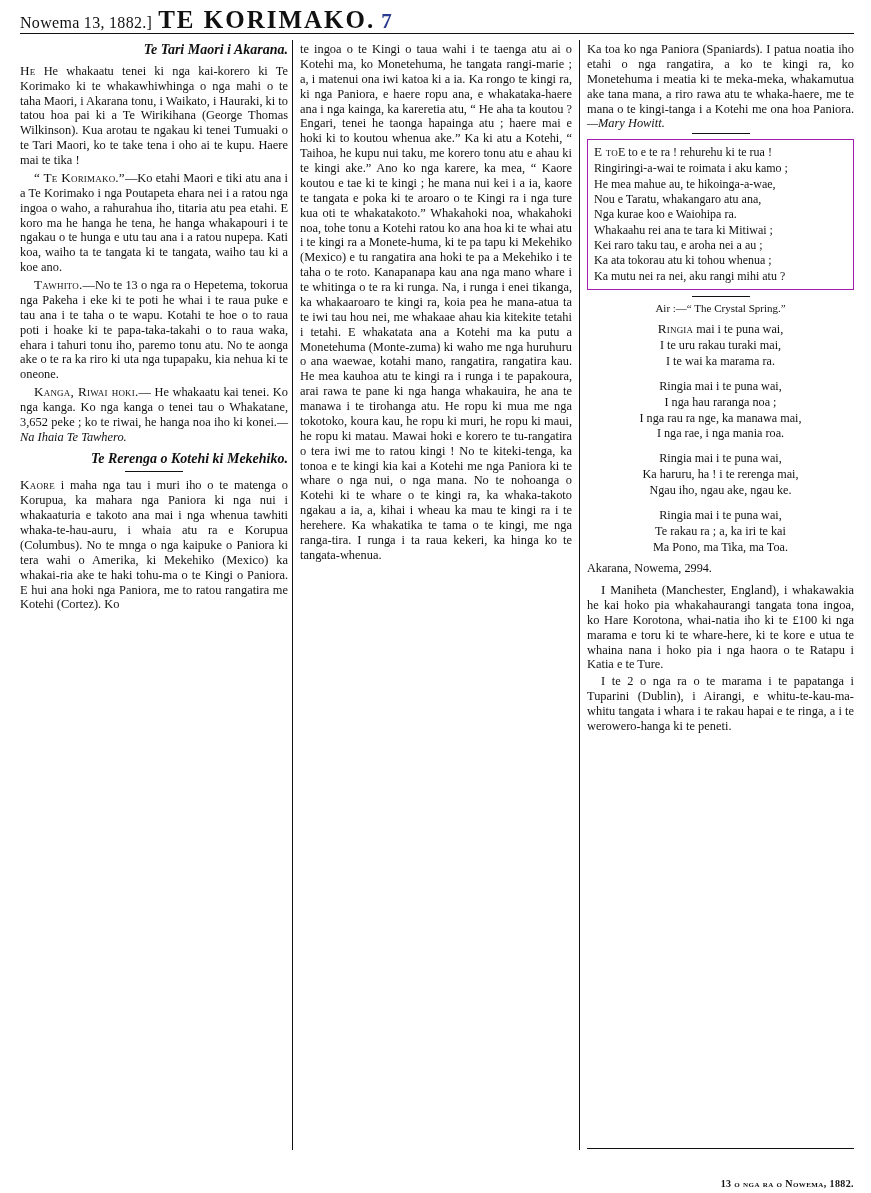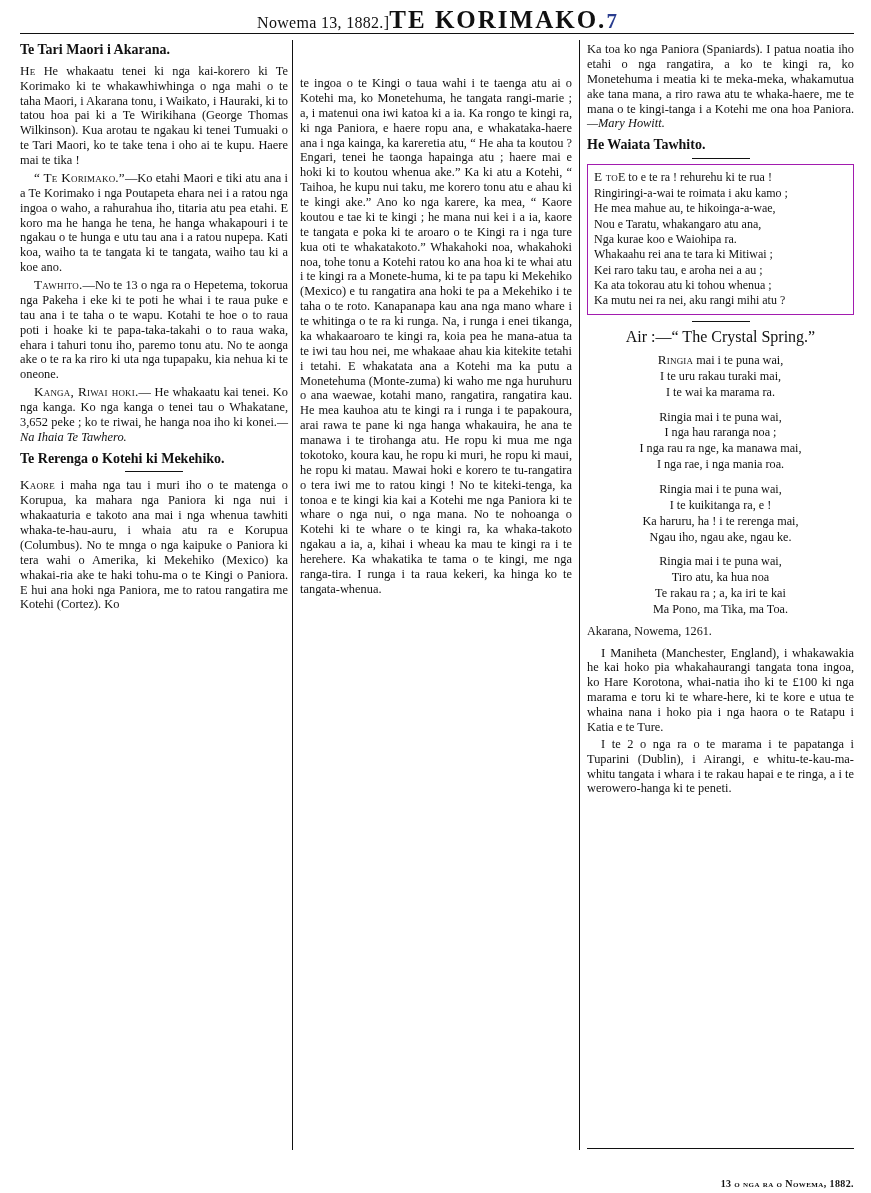--- a/index.html
+++ b/index.html
@@ -24,21 +24,22 @@
   }
   
   .masthead {
     position: absolute;
     left: 20px;
     top: 6px;
     width: 834px;
     height: 30px;
     display: flex;
     align-items: baseline;
-    justify-content: center;
+    justify-content: flex-start;
+    gap: 6px;
   }
   .masthead .date {
     font-family: "Liberation Serif", serif;
     font-size: 16px;
     letter-spacing: 0.3px;
   }
   .masthead .paper-title {
     font-family: "Liberation Serif", serif;
     font-size: 25px;
     font-weight: bold;
@@ -64,40 +65,41 @@
     position: absolute;
     top: 42px;
     width: 268px;
     font-size: 12.4px;
     line-height: 1.2;
     text-align: justify;
     text-justify: inter-word;
     hyphens: auto;
   }
   .col1 { left: 20px; width: 268px; }
-  .col2 { left: 300px; width: 272px; margin-top: 34px; }
+  .col2 { left: 300px; width: 272px; }
   .col3 { left: 587px; width: 267px; }
 
   .vrule {
     position: absolute;
     top: 40px;
     height: 1110px;
     border-left: 1px solid #111;
   }
   .vrule.v1 { left: 292px; }
   .vrule.v2 { left: 579px; }
 
   
   p {
     margin: 0 0 2px 0;
     text-indent: 14px;
   }
   p.noindent { text-indent: 0; }
   .sec-head {
-    text-align: left;
+    text-align: right;
+    font-style: italic;
     font-weight: bold;
     font-size: 14px;
     margin: 6px 0 4px 0;
     text-indent: 0;
   }
   .sec-head.first { margin-top: 0; }
   .sec-head-rule {
     width: 58px;
     height: 0;
     border-top: 1px solid #111;
@@ -116,21 +118,21 @@
     padding: 4px 6px 5px 6px;
     margin: 2px 0 6px 0;
     font-size: 12px;
     line-height: 1.28;
   }
   .waiata-box div { text-indent: 0; }
 
   
   .air {
     text-align: center;
-    font-size: 16px;
+    font-size: 11px;
     margin: 2px 0 5px 0;
     text-indent: 0;
   }
   .verse {
     margin: 0 0 9px 0;
     text-indent: 0;
     font-size: 12.2px;
     line-height: 1.3;
     text-align: center;
   }
@@ -203,21 +205,20 @@
     <p class="noindent"><span class="sc">Kaore</span> <span>i maha nga tau i muri iho o te matenga o Korupua, ka mahara nga Paniora ki nga nui i whakaaturia e takoto ana mai i nga whenua tawhiti whaka-te-hau-auru, i whaia atu ra e Korupua (Columbus). No te mnga o nga kaipuke o Paniora ki tera wahi o Amerika, ki Mekehiko (Mexico) ka whakai-ria ake te haki tohu-ma o te Kingi o Paniora. E hui ana hoki nga Paniora, me to ratou rangatira me Kotehi (Cortez). Ko</span></p>
   </div>
 
   <div class="col col2">
     <p class="noindent">te ingoa o te Kingi o taua wahi i te taenga atu ai o Kotehi ma, ko Monetehuma, he tangata rangi-marie ; a, i matenui ona iwi katoa ki a ia. Ka rongo te kingi ra, ki nga Paniora, e haere ropu ana, e whakataka-haere ana i nga kainga, ka kareretia atu, “ He aha ta koutou ? Engari, tenei he taonga hapainga atu ; haere mai e hoki ki to koutou whenua ake.” Ka ki atu a Kotehi, “ Taihoa, he kupu nui taku, me korero tonu atu e ahau ki te kingi ake.” Ano ko nga karere, ka mea, “ Kaore koutou e tae ki te kingi ; he mana nui kei i a ia, kaore te tangata e poka ki te aroaro o te Kingi ra i nga ture kua oti te whakatakoto.” Whakahoki noa, whakahoki noa, tohe tonu a Kotehi ratou ko ana hoa ki te whai atu i te kingi ra a Monete-huma, ki te pa tapu ki Mekehiko (Mexico) e tu rangatira ana hoki te pa a Mekehiko i te taha o te roto. Kanapanapa kau ana nga mano whare i te whitinga o te ra ki runga. Na, i runga i enei tikanga, ka whakaaroaro te kingi ra, koia pea he mana-atua ta te iwi tau hou nei, me whakaae ahau kia kitekite tetahi i tetahi. E whakatata ana a Kotehi ma ka putu a Monetehuma (Monte-zuma) ki waho me nga huruhuru o ana waewae, kotahi mano, rangatira, rangatira kau. He mea kauhoa atu te kingi ra i runga i te papakoura, arai rawa te pane ki nga hanga whakauira, he ana te manawa i te tirohanga atu. He ropu ki mua me nga tokotoko, koura kau, he ropu ki muri, he ropu ki maui, he ropu ki matau. Mawai hoki e korero te tu-rangatira o tera iwi me to ratou kingi ! No te kiteki-tenga, ka tonoa e te kingi kia kai a Kotehi me nga Paniora ki te whare o nga nui, o nga mana. No te nohoanga o Kotehi ki te whare o te kingi ra, ka whaka-takoto ngakau a ia, a, kihai i wheau ka mau te kingi ra i te herehere. Ka whakatika te tama o te kingi, me nga ranga-tira. I runga i ta raua kekeri, ka hinga ko te tangata-whenua.</p>
   </div>
 
   <div class="col col3">
     <p class="noindent"><span>Ka toa ko nga Paniora (Spaniards). I patua noatia iho etahi o nga rangatira, a ko te kingi ra, ko Monetehuma i meatia ki te meka-meka, whakamutua ake tana mana, a riro rawa atu te whaka-haere, me te mana o te kingi-tanga i a Kotehi me ona hoa Paniora.</span><span class="ital">—Mary Howitt.</span></p>
 
-    <div class="sec-head">He Waiata Tawhito.</div>
     <div class="sec-head-rule"></div>
 
     <div class="waiata-box">
       <div><span class="sc">E to</span><span>E to e te ra !  rehurehu ki te rua !</span></div>
       <div>Ringiringi-a-wai te roimata i aku kamo ;</div>
       <div>He mea mahue au, te hikoinga-a-wae,</div>
       <div>Nou e Taratu, whakangaro atu ana,</div>
       <div>Nga kurae koo e Waiohipa ra.</div>
       <div>Whakaahu rei ana te tara ki Mitiwai ;</div>
       <div>Kei raro taku tau, e aroha nei a au ;</div>
@@ -237,33 +238,31 @@
 
     <div class="verse">
       <div>Ringia mai i te puna wai,</div>
       <div>I nga hau raranga noa ;</div>
       <div>I nga rau ra nge, ka manawa mai,</div>
       <div>I nga rae, i nga mania roa.</div>
     </div>
 
     <div class="verse">
       <div>Ringia mai i te puna wai,</div>
-      <div>I te kuikitanga ra, e !</div>
       <div>Ka haruru, ha !  i te rerenga mai,</div>
       <div>Ngau iho, ngau ake, ngau ke.</div>
     </div>
 
     <div class="verse">
       <div>Ringia mai i te puna wai,</div>
-      <div>Tiro atu, ka hua noa</div>
       <div>Te rakau ra ;  a, ka iri te kai</div>
       <div>Ma Pono, ma Tika, ma Toa.</div>
     </div>
 
-    <div class="place-line">Akarana, Nowema, 1261.</div>
+    <div class="place-line">Akarana, Nowema, 2994.</div>
 
     <p><span class="sc">I</span> <span>Maniheta (Manchester, England), i whakawakia he kai hoko pia whakahaurangi tangata tona ingoa, ko Hare Korotona, whai-natia iho ki te £100 ki nga marama e toru ki te whare-here, ki te kore e utua te whaina nana i hoko pia i nga haora o te Ratapu i Katia e te Ture.</span></p>
 
     <p>I te 2 o nga ra o te marama i te papatanga i Tuparini (Dublin), i Airangi, e whitu-te-kau-ma-whitu tangata i whara i te rakau hapai e te ringa, a i te werowero-hanga ki te peneti.</p>
   </div>
 
   <div class="colophon-rule"></div>
   <div class="footer-line">13 o nga ra o Nowema, 1882.</div>
 
 </div>

